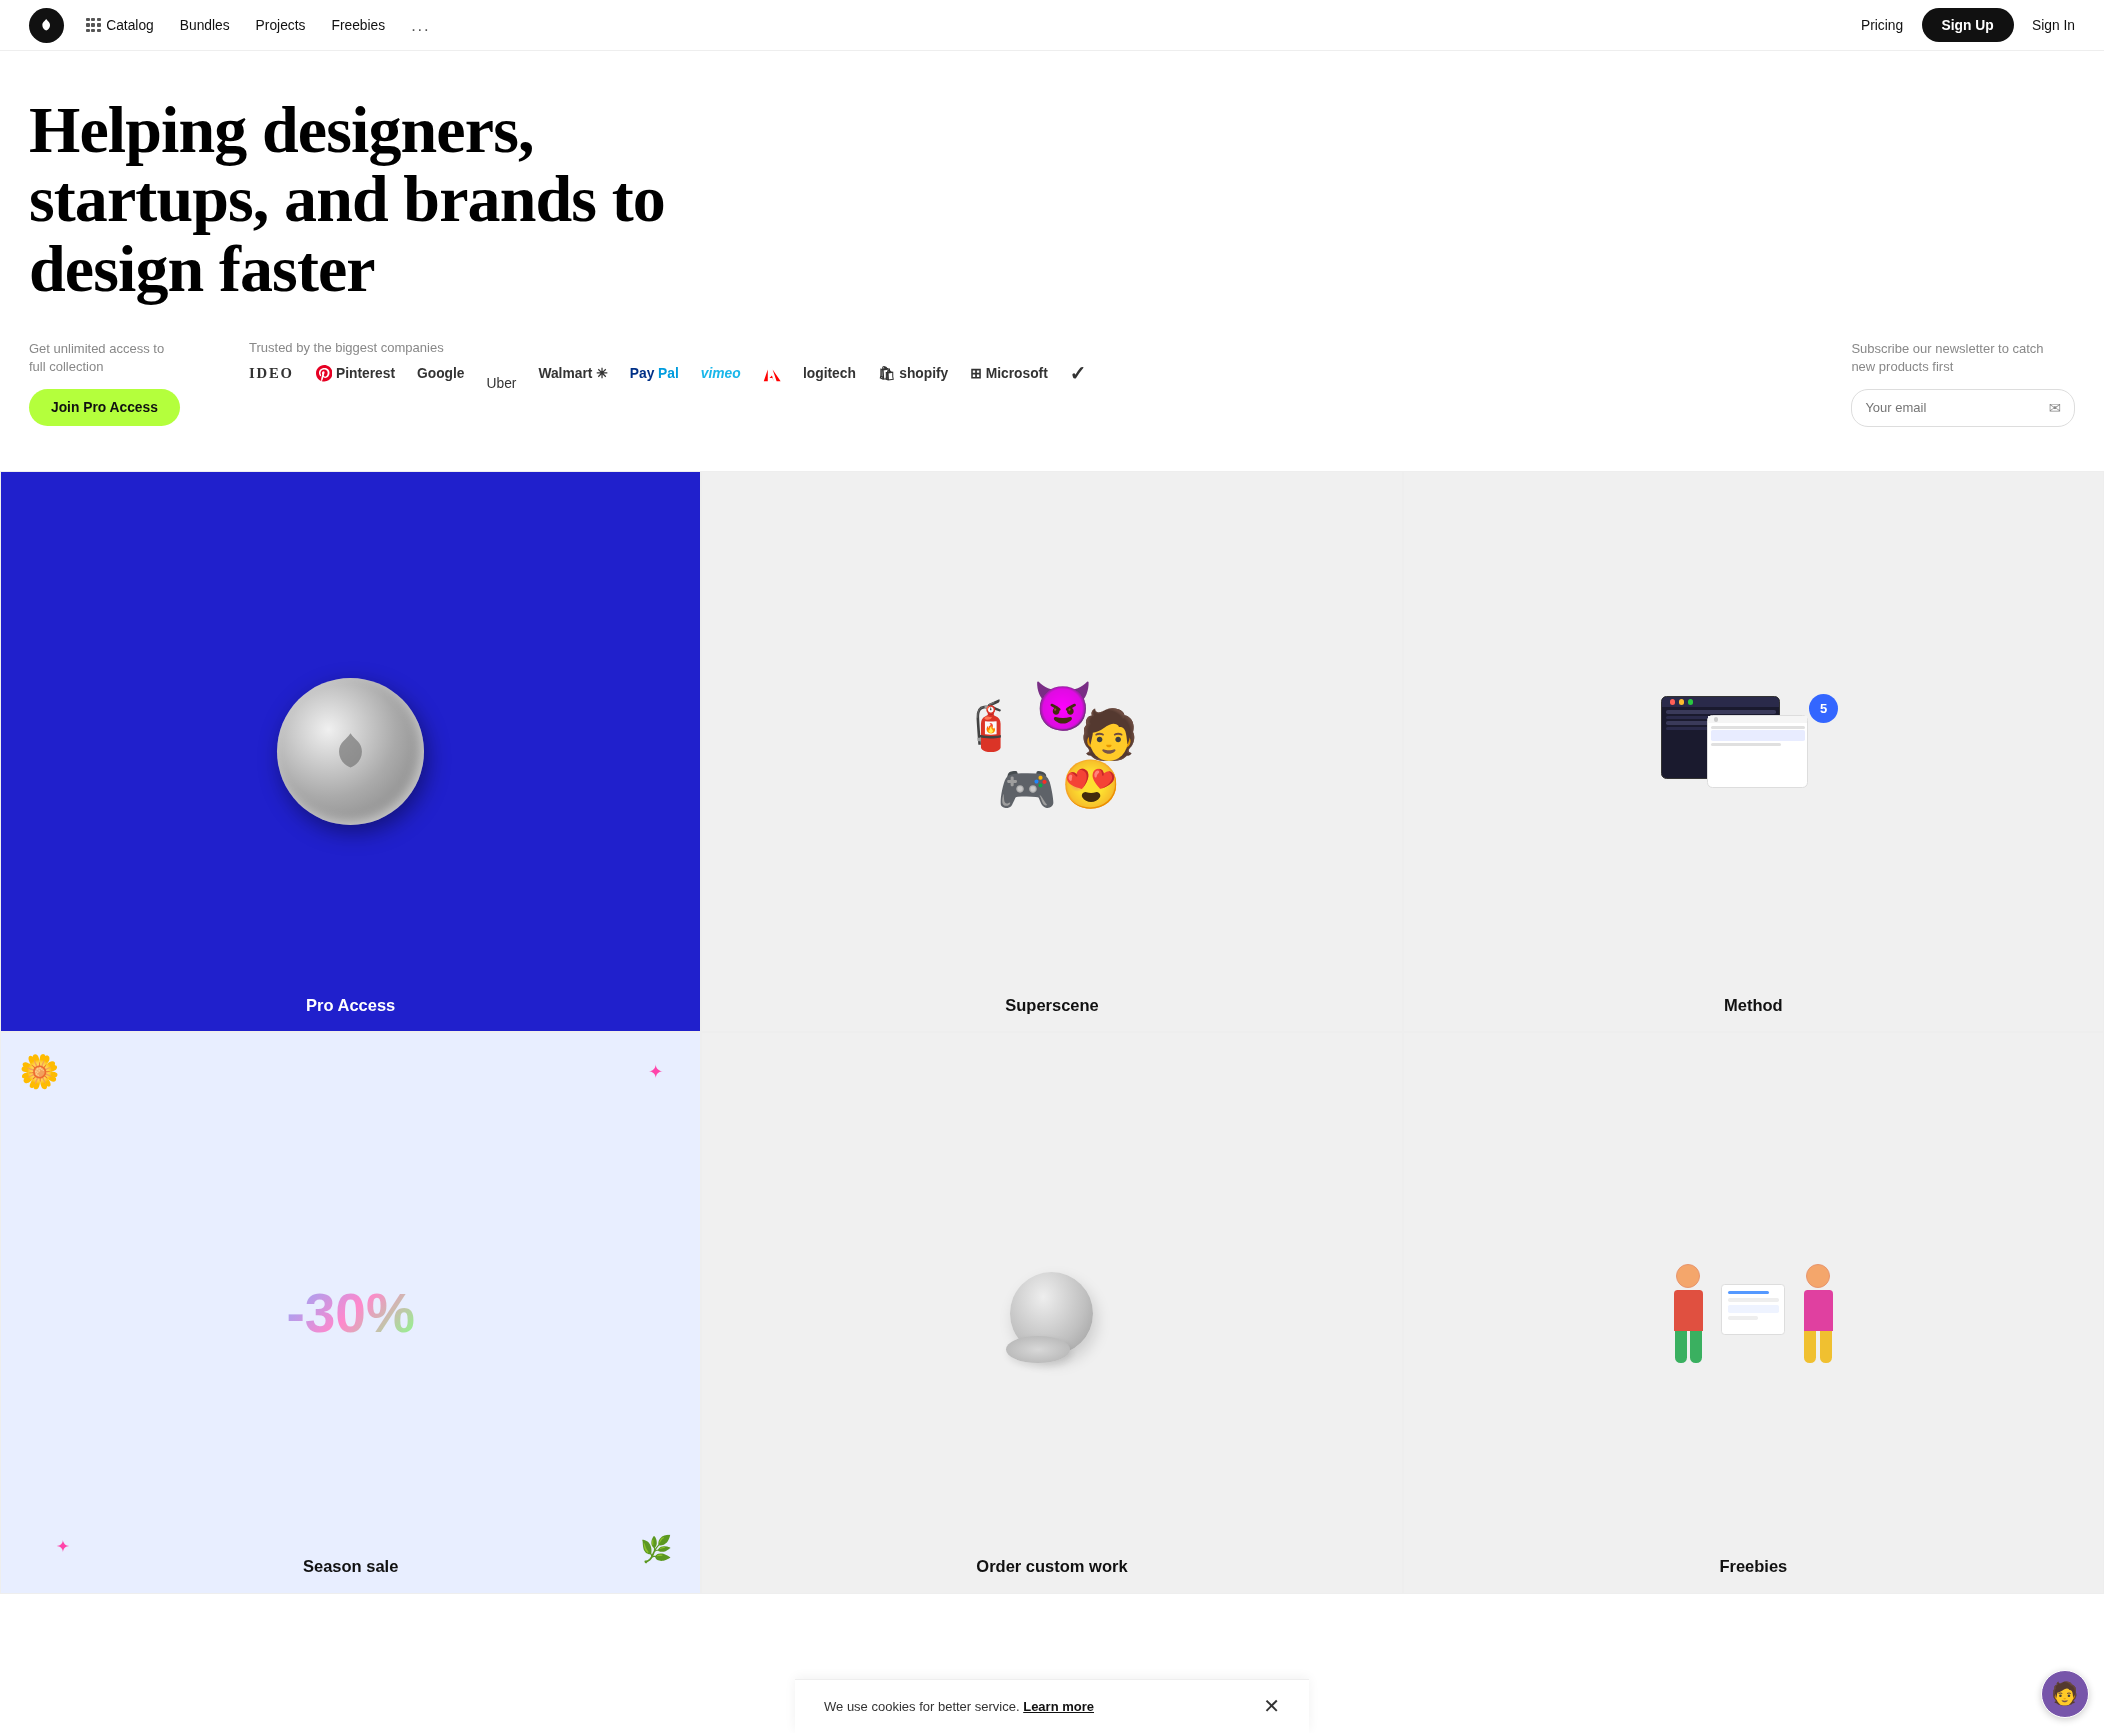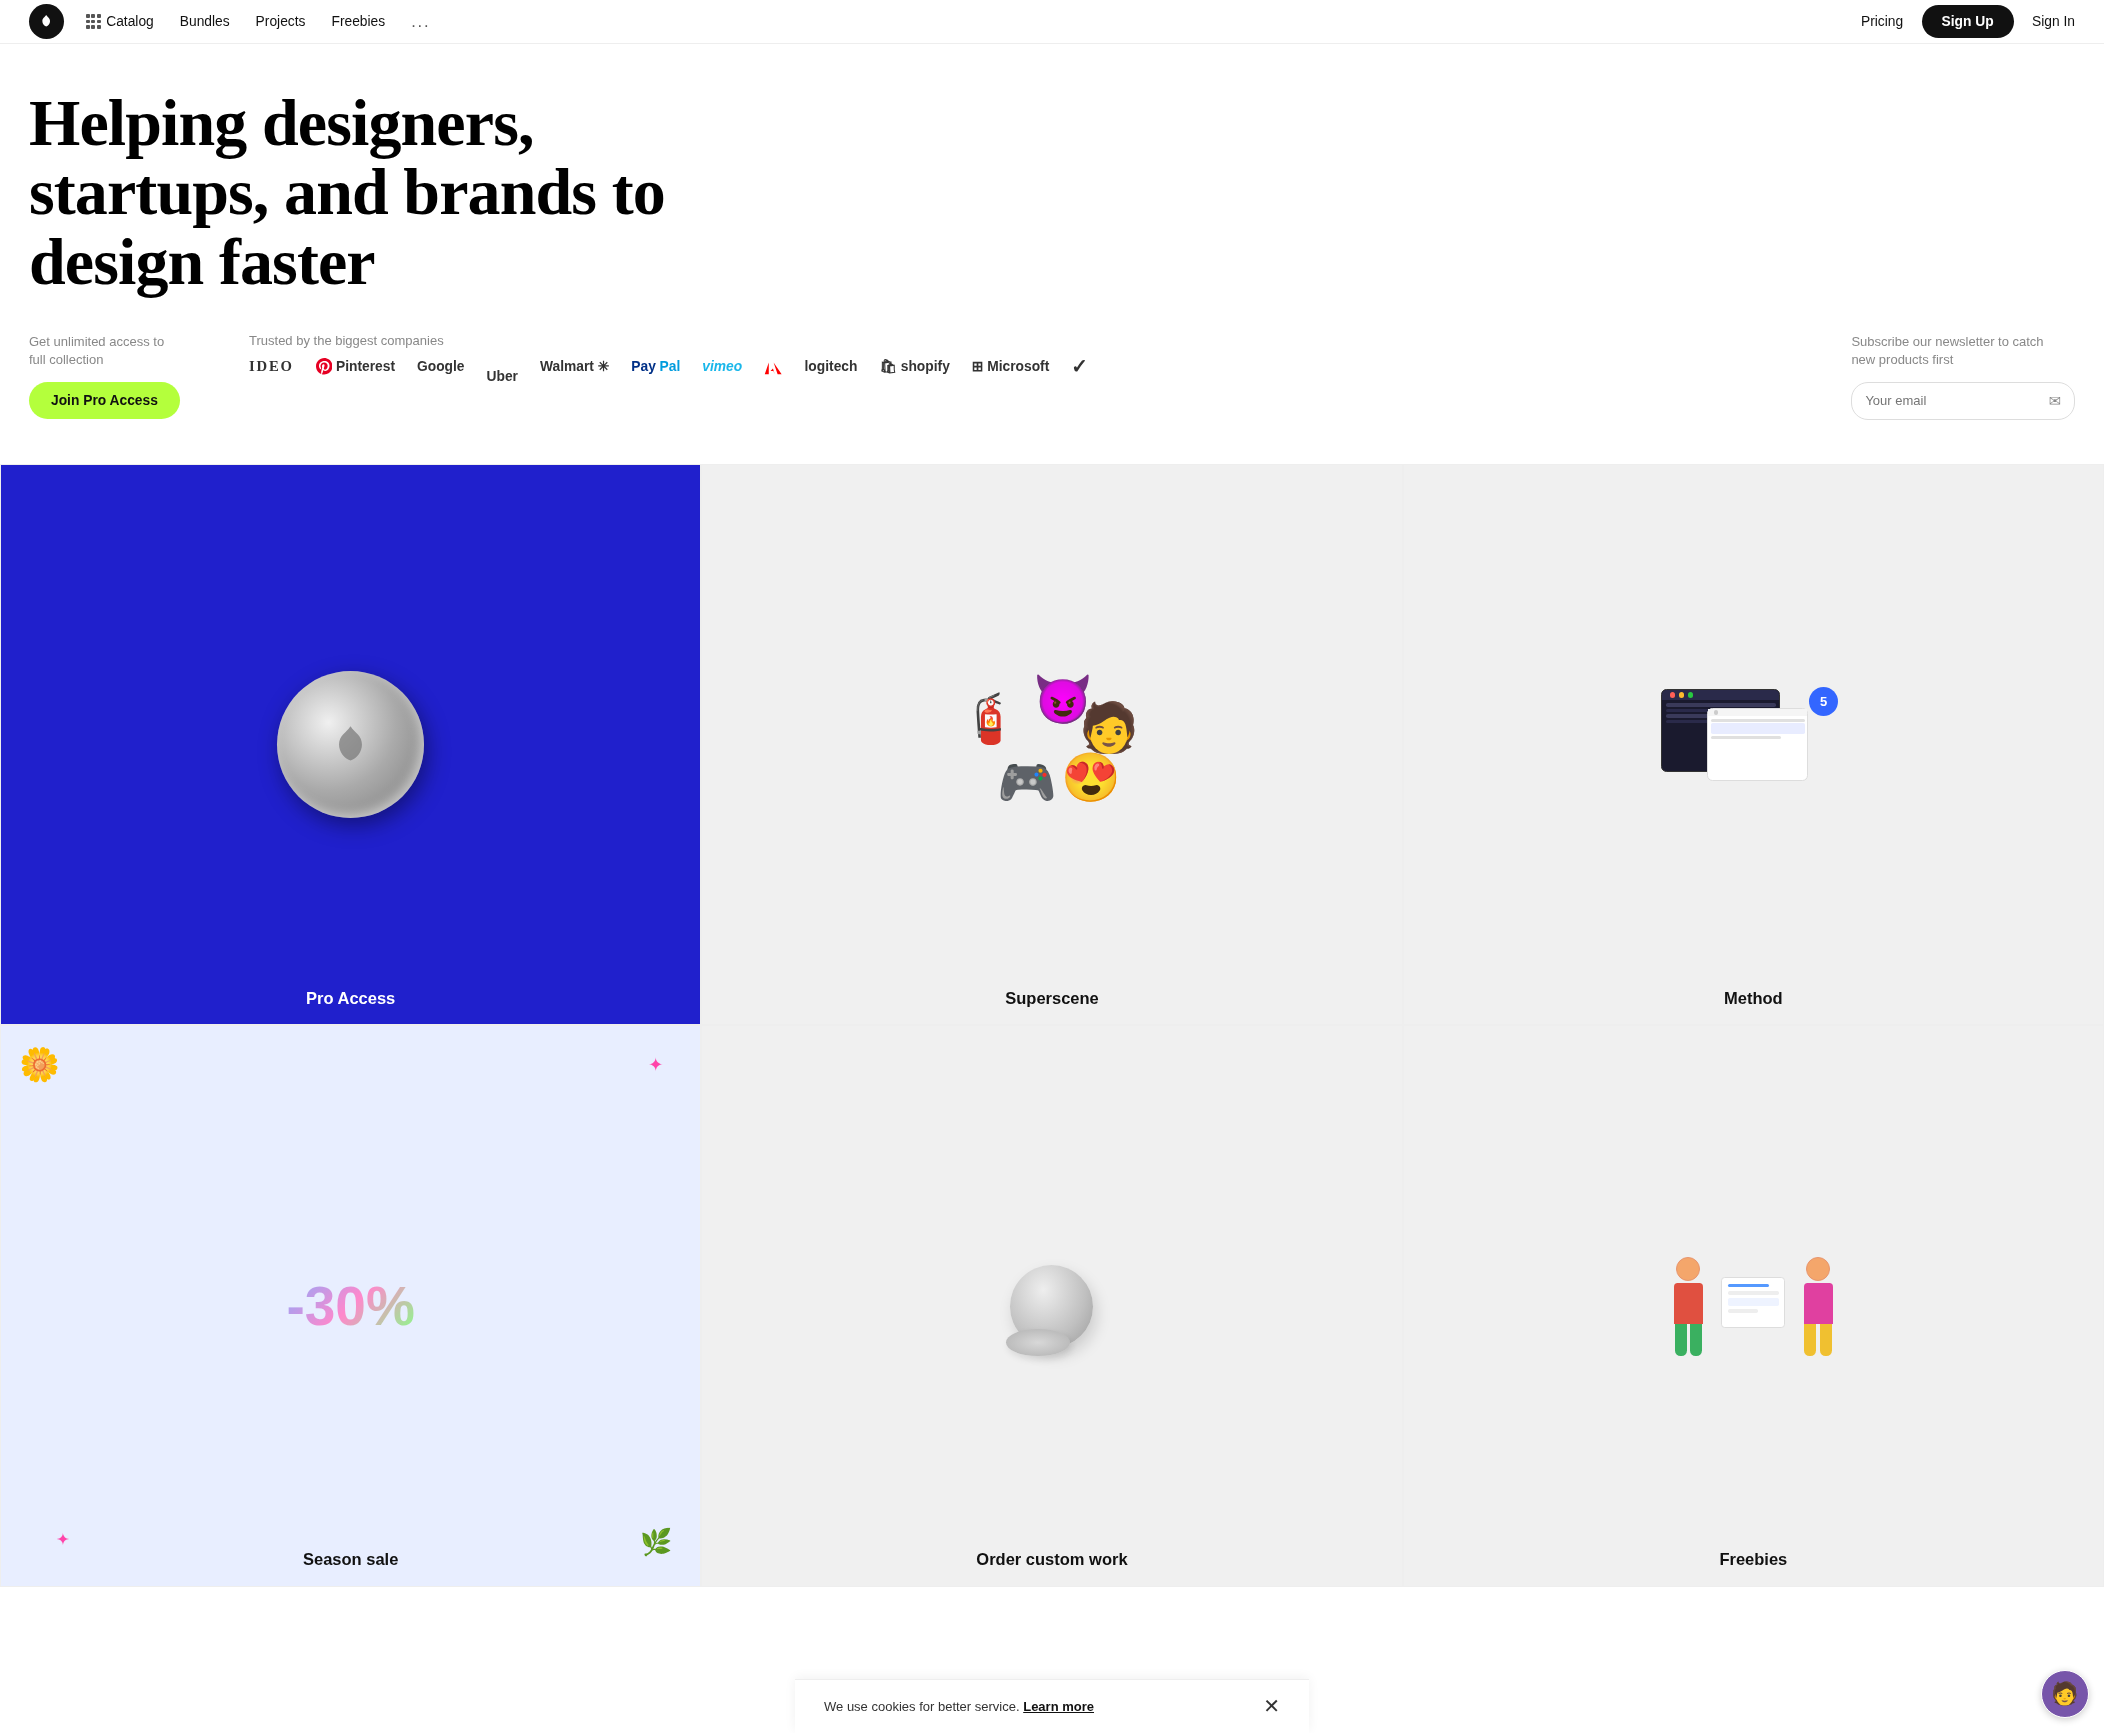--- a/index.html
+++ b/index.html
@@ -1,20 +1,20 @@
 <!DOCTYPE html>
 <html style="font-size:14.7px"><head>
   <meta charset="utf-8">
   <style>
     * { margin: 0; padding: 0; box-sizing: border-box; }
     body { font-family: -apple-system, BlinkMacSystemFont, 'Segoe UI', sans-serif; background: #fff; overflow-x: hidden; }
 
     
     nav {
-      display: flex; align-items: center; padding: 0 29px; height: 44px;
+      display: flex; align-items: center; padding: 0 29px; height: 51px;
       border-bottom: 0.9px solid #eee; position: sticky; top: 0; background: #fff; z-index: 100;
     }
     .nav-logo {
       width: 35px; height: 35px; background: #111; border-radius: 50%;
       display: flex; align-items: center; justify-content: center; margin-right: 22px; flex-shrink: 0;
     }
     .nav-logo svg { width: 18.4px; height: 18.4px; }
     .nav-links { display: flex; align-items: center; gap: 26px; flex: 1; }
     .nav-links a { text-decoration: none; color: #111; font-size: 13.8px; font-weight: 500; }
     .nav-links .grid-icon { display: flex; gap: 1.8px; flex-wrap: wrap; width: 14.7px; }
@@ -222,21 +222,21 @@
       <p>Trusted by the biggest companies</p>
       <div class="trusted-logos">
         <span style="font-family: serif; letter-spacing: 1.8px; font-size: 14.7px;">IDEO</span>
         <span>
           <svg width="16.5" height="16.5" viewBox="0 0 24 24" fill="#e60023">
               <path d="M12 0C5.373 0 0 5.373 0 12c0 5.084 3.163 9.426 7.627 11.174-.105-.949-.2-2.405.042-3.441.218-.937 1.407-5.965 1.407-5.965s-.359-.719-.359-1.782c0-1.668.967-2.914 2.171-2.914 1.023 0 1.518.769 1.518 1.69 0 1.029-.655 2.568-.994 3.995-.283 1.194.599 2.169 1.777 2.169 2.133 0 3.772-2.249 3.772-5.495 0-2.873-2.064-4.882-5.012-4.882-3.414 0-5.418 2.561-5.418 5.207 0 1.031.397 2.138.893 2.738a.36.36 0 0 1 .083.345l-.333 1.36c-.053.22-.174.267-.402.161-1.499-.698-2.436-2.889-2.436-4.649 0-3.785 2.75-7.262 7.929-7.262 4.163 0 7.398 2.967 7.398 6.931 0 4.136-2.607 7.464-6.227 7.464-1.216 0-2.359-.632-2.75-1.378l-.748 2.853c-.271 1.043-1.002 2.35-1.492 3.146C9.57 23.812 10.763 24 12 24c6.627 0 12-5.373 12-12S18.627 0 12 0z"></path>
             </svg>
           <span>Pinterest</span>
         </span>
         <span>Google</span>
-        <span style="font-weight: 700; margin-top: 20px;">Uber</span>
+        <span style="font-weight: 400; margin-top: 20px;">Uber</span>
         <span>Walmart ✳</span>
         <span style="color: #003087;">Pay<span style="color:#009cde">Pal</span></span>
         <span style="font-style: italic; color: #1ab7ea;">vimeo</span>
         <span>
           <svg width="18.4" height="18.4" viewBox="0 0 24 24" fill="#FF0000">
               <path d="M13.966 22.624l-1.69-4.401H8.451l3.258-3.295zM.996 22.624L6.23 7.332v15.292zM23.004 22.624h-5.234L12.541 7.332z"></path>
             </svg>
         </span>
         <span>logitech</span>
         <span>🛍 shopify</span>

